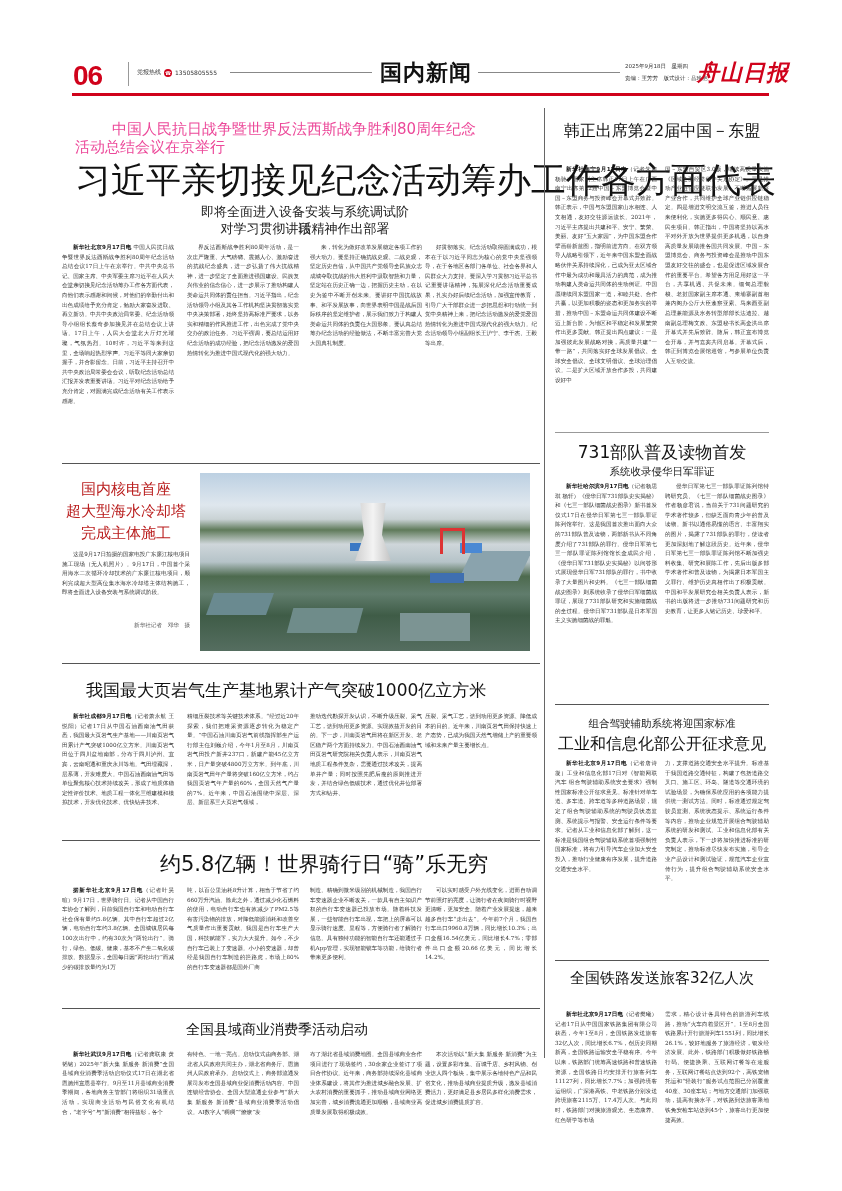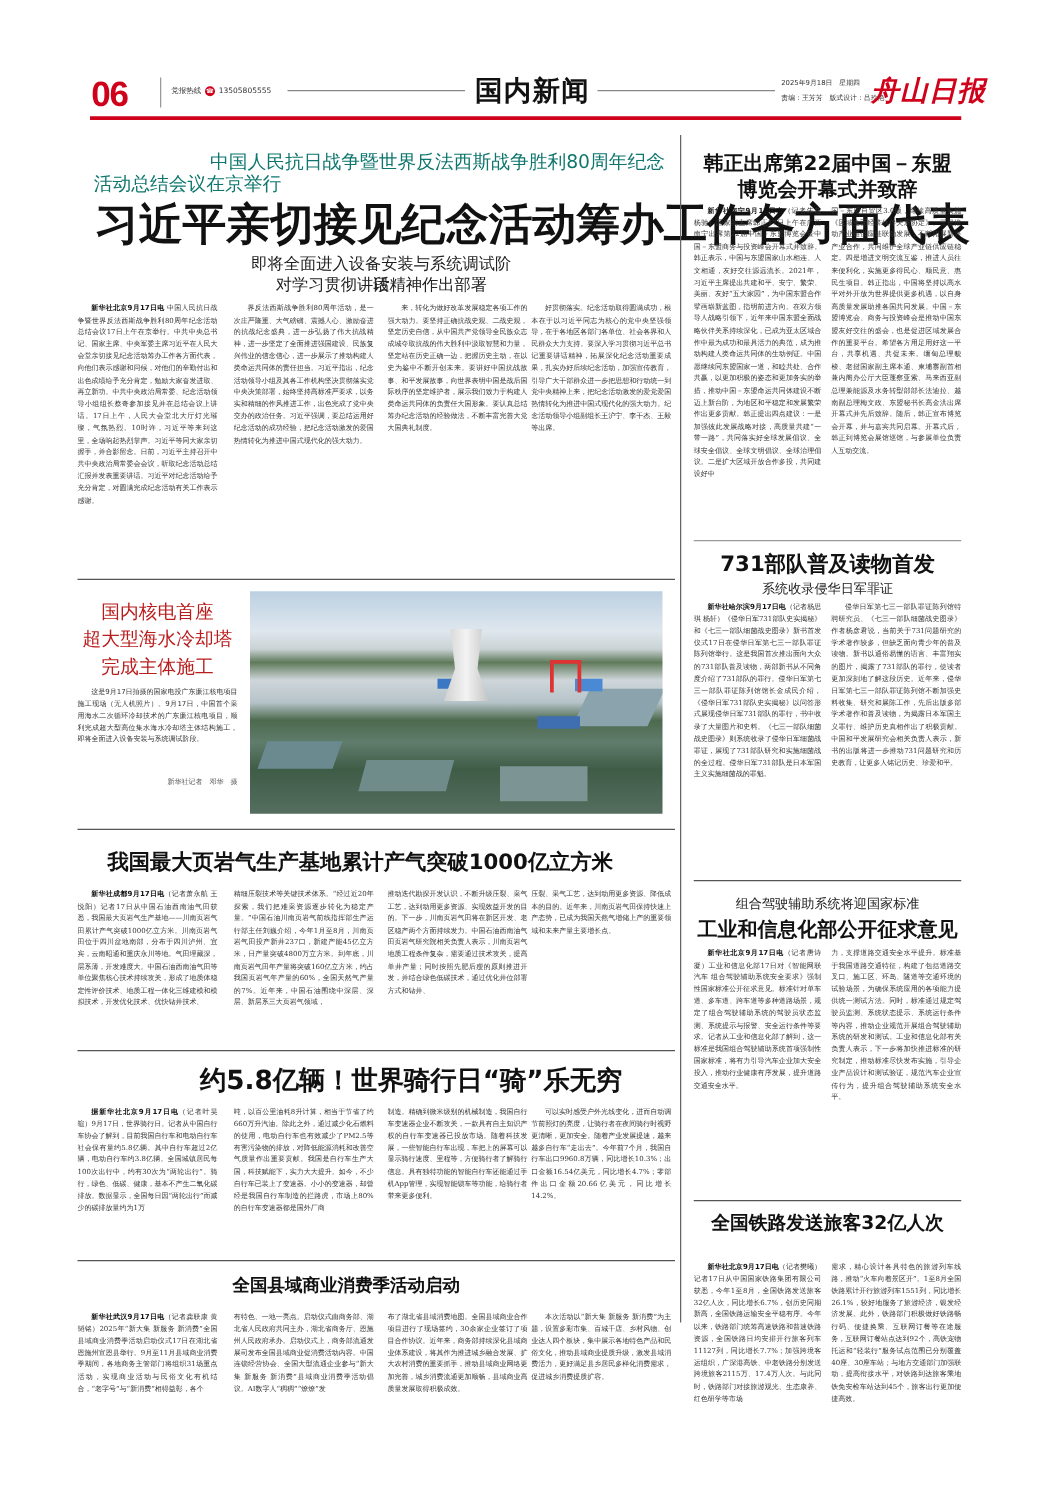--- a/index.html
+++ b/index.html
@@ -19,22 +19,22 @@
   .mast-date { left:625px; top:63px; font-family:"DejaVu Sans", sans-serif; font-size:5.5px; color:#333; }
   .mast-editors { left:625px; top:75px; font-family:"DejaVu Sans", sans-serif; font-size:5.5px; color:#333; }
   .paper-logo { left:697px; top:58px; font-family:"DejaVu Serif", serif; font-size:22px; font-weight:bold; font-style:italic; color:#d0021b; letter-spacing:1px; }
   .mast-redline { left:72px; top:93px; width:697px; height:3px; background:#d0021b; }
 
   
   .col { position:absolute; font-family:"DejaVu Serif", serif; font-size:5.6px; line-height:9.6px; color:#333; text-align:justify; overflow:hidden; text-indent:11px; }
   .col b { font-family:"DejaVu Sans", sans-serif; font-weight:bold; color:#111; }
   .hr { position:absolute; height:1px; background:#555; }
   .vr { position:absolute; width:1px; background:#555; }
-  .kicker { position:absolute; font-family:"DejaVu Sans", sans-serif; color:#0f766e;text-align:right; }
-  .headline { position:absolute; font-family:"DejaVu Sans", sans-serif; font-weight:bold; color:#111; }
+  .kicker { position:absolute; font-family:"DejaVu Sans", sans-serif; color:#ec4899; }
+  .headline { position:absolute; font-family:"DejaVu Sans", sans-serif; font-weight:normal; color:#111; }
   .subhead { position:absolute; font-family:"DejaVu Sans", sans-serif; color:#222; text-align:center; }
 
   
   .photo { left:200px; top:473px; width:330px; height:178px; overflow:hidden;
     background: linear-gradient(180deg,#bcd0e2 0%,#dfe7ee 18%,#c9d2d4 26%,#5f7a5a 32%,#cfd6da 40%,#b5c3c8 50%,#4d6a4e 58%,#607c6c 68%,#3f5c47 80%,#556e60 100%); }
   .tower { position:absolute; left:155px; top:30px; width:36px; height:58px; background:linear-gradient(90deg,#d0d0d0,#f3f3f3,#c4c4c4); clip-path:polygon(15% 0,85% 0,75% 55%,100% 100%,0 100%,25% 55%); }
   .crane { position:absolute; left:240px; top:55px; width:25px; height:26px; border:3px solid #d33; border-bottom:none; }
   .bldg1 { position:absolute; left:150px; top:70px; width:20px; height:8px; background:#3a78c4; }
   .bldg2 { position:absolute; left:260px; top:70px; width:22px; height:10px; background:#4a89d4; }
   .bldg3 { position:absolute; left:230px; top:100px; width:34px; height:10px; background:#3f6fb0; }
@@ -118,21 +118,20 @@
 <div class="hr" style="left:62px;top:1008px;width:478px;"></div>
 
 <div class="headline" style="left:186px;top:1015px;font-size:14px;line-height:28px;white-space:nowrap;">全国县域商业消费季活动启动</div>
 <div class="col" style="left:62px;top:1050px;width:112px;height:86px;"><b>新华社武汉9月17日电</b><span>（记者龚联康 黄韬铭）2025年“新大集 新服务 新消费”全国县域商业消费季活动启动仪式17日在湖北省恩施州宣恩县举行。9月至11月县域商业消费季期间，各地商务主管部门将组织31场重点活动，实现商业活动与民俗文化有机结合，“老字号”与“新消费”相得益彰，各个</span></div>
 <div class="col" style="left:187px;top:1050px;width:112px;height:86px;text-indent:0;">有特色、一地一亮点。启动仪式由商务部、湖北省人民政府共同主办，湖北省商务厅、恩施州人民政府承办。启动仪式上，商务部流通发展司发布全国县域商业促消费活动内容。中国连锁经营协会、全国大型流通企业参与“新大集 新服务 新消费”县域商业消费季活动倡议。AI数字人“稠稠”“燎燎”发</div>
 <div class="col" style="left:310px;top:1050px;width:112px;height:86px;text-indent:0;">布了湖北省县域消费地图。全国县域商业合作项目进行了现场签约，30余家企业签订了项目合作协议。近年来，商务部持续深化县域商业体系建设，将其作为推进城乡融合发展、扩大农村消费的重要抓手，推动县域商业网络更加完善，城乡消费流通更加顺畅，县域商业高质量发展取得积极成效。</div>
 <div class="col" style="left:425px;top:1050px;width:112px;height:86px;">本次活动以“新大集 新服务 新消费”为主题，设置多彩市集、百城千店、乡村风物、创业达人四个板块，集中展示各地特色产品和民俗文化，推动县域商业提质升级，激发县域消费活力，更好满足县乡居民多样化消费需求，促进城乡消费提质扩容。</div>
 
 <div class="headline" style="left:553px;top:120px;width:218px;text-align:center;font-size:16px;line-height:21px;">
   <div>韩正出席第22届中国－东盟</div>
-  <div>博览会开幕式并致辞</div>
 </div>
 <div class="col" style="left:555px;top:165px;width:102px;height:265px;"><b>新华社南宁9月17日电</b><span>（记者朱超 杨驰）国家副主席韩正17日上午在广西南宁出席第22届中国－东盟博览会暨中国－东盟商务与投资峰会开幕式并致辞。韩正表示，中国与东盟国家山水相连、人文相通，友好交往源远流长。2021年，习近平主席提出共建和平、安宁、繁荣、美丽、友好“五大家园”，为中国东盟合作擘画崭新蓝图，指明前进方向。在双方领导人战略引领下，近年来中国东盟全面战略伙伴关系持续深化，已成为亚太区域合作中最为成功和最具活力的典范，成为推动构建人类命运共同体的生动例证。中国愿继续同东盟国家一道，和睦共处、合作共赢，以更加积极的姿态和更加务实的举措，推动中国－东盟命运共同体建设不断迈上新台阶，为地区和平稳定和发展繁荣作出更多贡献。韩正提出四点建议：一是加强彼此发展战略对接，高质量共建“一带一路”，共同落实好全球发展倡议、全球安全倡议、全球文明倡议、全球治理倡议。二是扩大区域开放合作多投，共同建设好中</span></div>
 <div class="col" style="left:665px;top:165px;width:104px;height:265px;text-indent:0;">国－东盟自贸区3.0版，继续高质量实施《区域全面经济伙伴关系协定》。三是推动产业链供应链联动发展，不断拓展新兴产业合作，共同维护全球产业链供应链稳定。四是增进文明交流互鉴，推进人员往来便利化，实施更多得民心、顺民意、惠民生项目。韩正指出，中国将坚持以高水平对外开放为世界提供更多机遇，以自身高质量发展助推各国共同发展。中国－东盟博览会、商务与投资峰会是推动中国东盟友好交往的盛会，也是促进区域发展合作的重要平台。希望各方用足用好这一平台，共享机遇、共促未来。缅甸总理貌梭、老挝国家副主席本通、柬埔寨副首相兼内阁办公厅大臣蓬察亚索、马来西亚副总理兼能源及水务转型部部长法迪拉、越南副总理梅文政、东盟秘书长高金洪出席开幕式并先后致辞。随后，韩正宣布博览会开幕，并与嘉宾共同启幕。开幕式后，韩正到博览会展馆巡馆，与参展单位负责人互动交流。</div>
 
 <div class="hr" style="left:555px;top:432px;width:214px;background:#999;"></div>
 
 <div class="headline" style="left:553px;top:441px;width:218px;text-align:center;font-size:17px;line-height:22px;">731部队普及读物首发</div>
 <div class="subhead" style="left:553px;top:464px;width:218px;font-size:10.5px;line-height:14px;">系统收录侵华日军罪证</div>
 <div class="col" style="left:555px;top:482px;width:102px;height:212px;"><b>新华社哈尔滨9月17日电</b><span>（记者杨思琪 杨轩）《侵华日军731部队史实揭秘》和《七三一部队细菌战史图录》新书首发仪式17日在侵华日军第七三一部队罪证陈列馆举行。这是我国首次推出面向大众的731部队普及读物，两部新书从不同角度介绍了731部队的罪行。侵华日军第七三一部队罪证陈列馆馆长金成民介绍，《侵华日军731部队史实揭秘》以问答形式展现侵华日军731部队的罪行，书中收录了大量图片和史料。《七三一部队细菌战史图录》则系统收录了侵华日军细菌战罪证，展现了731部队研究和实施细菌战的全过程。侵华日军731部队是日本军国主义实施细菌战的罪魁。</span></div>
 <div class="col" style="left:665px;top:482px;width:104px;height:212px;">侵华日军第七三一部队罪证陈列馆特聘研究员、《七三一部队细菌战史图录》作者杨彦君说，当前关于731问题研究的学术著作较多，但缺乏面向青少年的普及读物。新书以通俗易懂的语言、丰富翔实的图片，揭露了731部队的罪行，使读者更加深刻地了解这段历史。近年来，侵华日军第七三一部队罪证陈列馆不断加强史料收集、研究和展陈工作，先后出版多部学术著作和普及读物，为揭露日本军国主义罪行、维护历史真相作出了积极贡献。中国和平发展研究会相关负责人表示，新书的出版将进一步推动731问题研究和历史教育，让更多人铭记历史、珍爱和平。</div>

